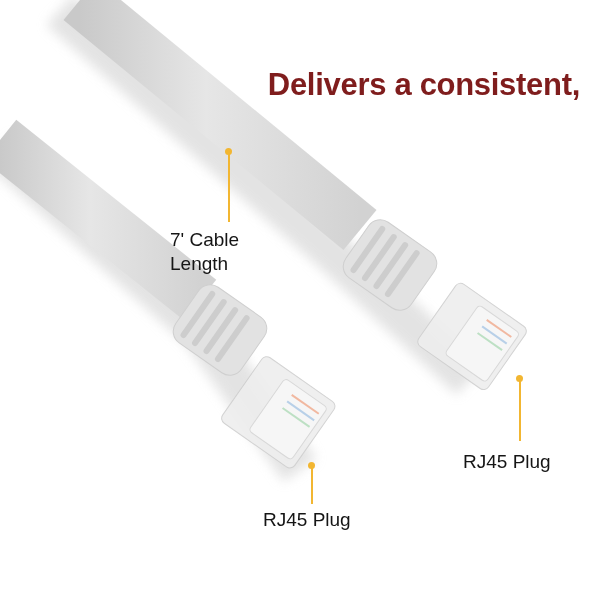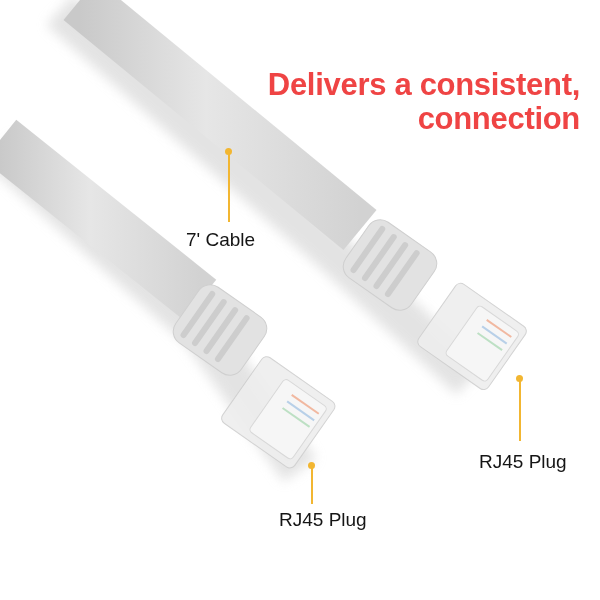--- a/index.html
+++ b/index.html
@@ -1,22 +1,22 @@
 <!DOCTYPE html>
 <html><head>
 <meta charset="utf-8">
 <style>
   html, body { margin: 0; padding: 0; background: #ffffff; }
   body { width: 600px; height: 600px; position: relative; overflow: hidden;
          font-family: "Liberation Sans", "DejaVu Sans", sans-serif; }
   .scene { position: absolute; inset: 0; }
   .headline { position: absolute; right: 20px; top: 68px; width: 360px; text-align: right;
-              font-weight: 700; font-size: 31px; line-height: 34px; color: #ef4444;
+              font-weight: 700; font-size: 31px; line-height: 34px; color: #7f1d1d;
               letter-spacing: -0.3px; }
-  .callout { position: absolute; font-size: 19px; line-height: 24px; color: #151515; margin-left: 16px; }
+  .callout { position: absolute; font-size: 19px; line-height: 24px; color: #151515; }
   .leader { position: absolute; width: 2px; background: #f2b631; }
   .dot { position: absolute; width: 7px; height: 7px; border-radius: 50%; background: #f2b631; }
 </style>
 </head>
 <body>
 
 <svg class="scene" width="600" height="600" viewBox="0 0 600 600">
   <defs>
     <linearGradient id="cableGrad" x1="0" y1="0" x2="1" y2="0">
       <stop offset="0" stop-color="#c9c9c9"></stop>
@@ -65,27 +65,27 @@
       <rect x="-10" y="-32" width="52" height="64" rx="4" fill="#f6f6f6" stroke="#d8d8d8"></rect>
       <line x1="5" y1="-22" x2="38" y2="-22" stroke="#f1b8a0" stroke-width="2"></line>
       <line x1="5" y1="-14" x2="38" y2="-14" stroke="#b8d0e8" stroke-width="2"></line>
       <line x1="5" y1="-6" x2="38" y2="-6" stroke="#bde0c4" stroke-width="2"></line>
     </g>
   </g>
 </svg>
 
 <div class="headline">
   <div>Delivers a consistent,</div>
-  <div>connection</div>
 </div>
 
 <div class="dot" style="left:225px;top:148px;"></div>
 <div class="leader" style="left:228px;top:152px;height:70px;"></div>
 <div class="callout" style="left:170px;top:228px;">
   <div>7' Cable</div>
+  <div>Length</div>
 </div>
 
 <div class="dot" style="left:308px;top:462px;"></div>
 <div class="leader" style="left:311px;top:466px;height:38px;"></div>
 <div class="callout" style="left:263px;top:508px;">
   <div>RJ45 Plug</div>
 </div>
 
 <div class="dot" style="left:516px;top:375px;"></div>
 <div class="leader" style="left:519px;top:379px;height:62px;"></div>

